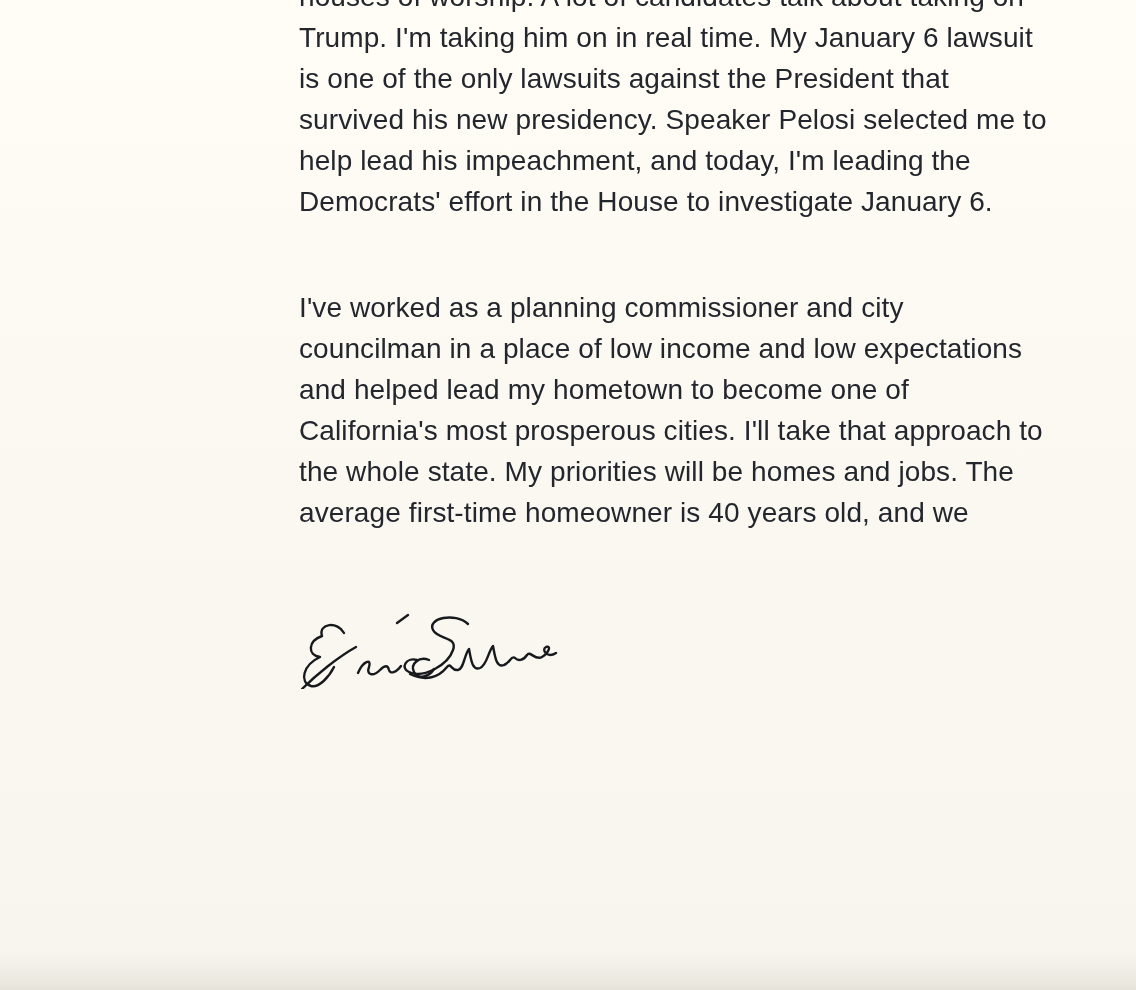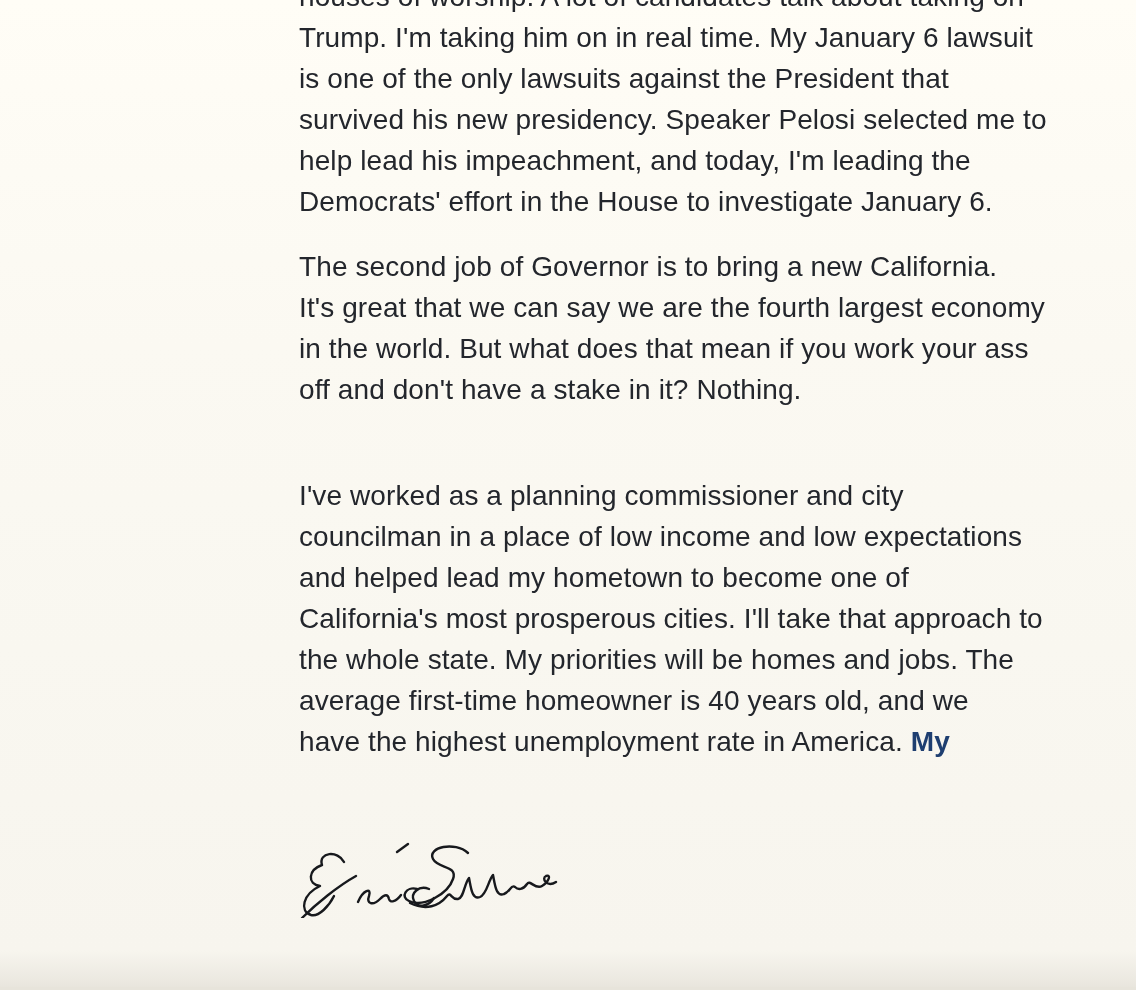--- a/index.html
+++ b/index.html
@@ -75,32 +75,28 @@
 
 <main class="letter">
 
   <p class="para first">houses of worship. A lot of candidates talk about taking on
 Trump. I'm taking him on in real time. My January 6 lawsuit
 is one of the only lawsuits against the President that
 survived his new presidency. Speaker Pelosi selected me to
 help lead his impeachment, and today, I'm leading the
 Democrats' effort in the House to investigate January 6.</p>
 
-  <p class="para">The second job of Governor is to bring a new California.
-It's great that we can say we are the fourth largest economy
-in the world. But what does that mean if you work your ass
-off and don't have a stake in it? Nothing.</p>
 
   <p class="para">
     <span class="block">I've worked as a planning commissioner and city
 councilman in a place of low income and low expectations
 and helped lead my hometown to become one of
 California's most prosperous cities. I'll take that approach to
 the whole state. My priorities will be homes and jobs. The
-average first-time homeowner is 40 years old, and we</span><span class="block"><span>have the highest unemployment rate in America. </span><span class="accent">My</span></span>
+average first-time homeowner is 40 years old, and we</span>
   </p>
 
   <div class="signature-wrap">
     <span class="sr-only">Eric Swalwell</span>
     <svg viewBox="0 0 258 78" aria-hidden="true">
 
       <path class="sig-stroke" d="M44 22 C38 10 18 12 22 25 C8 30 7 44 20 46 C3 54 -1 71 11 75 C19 77 29 66 34 56"></path>
 
       <path class="sig-stroke" d="M2 78 C16 64 38 46 56 36"></path>
 

